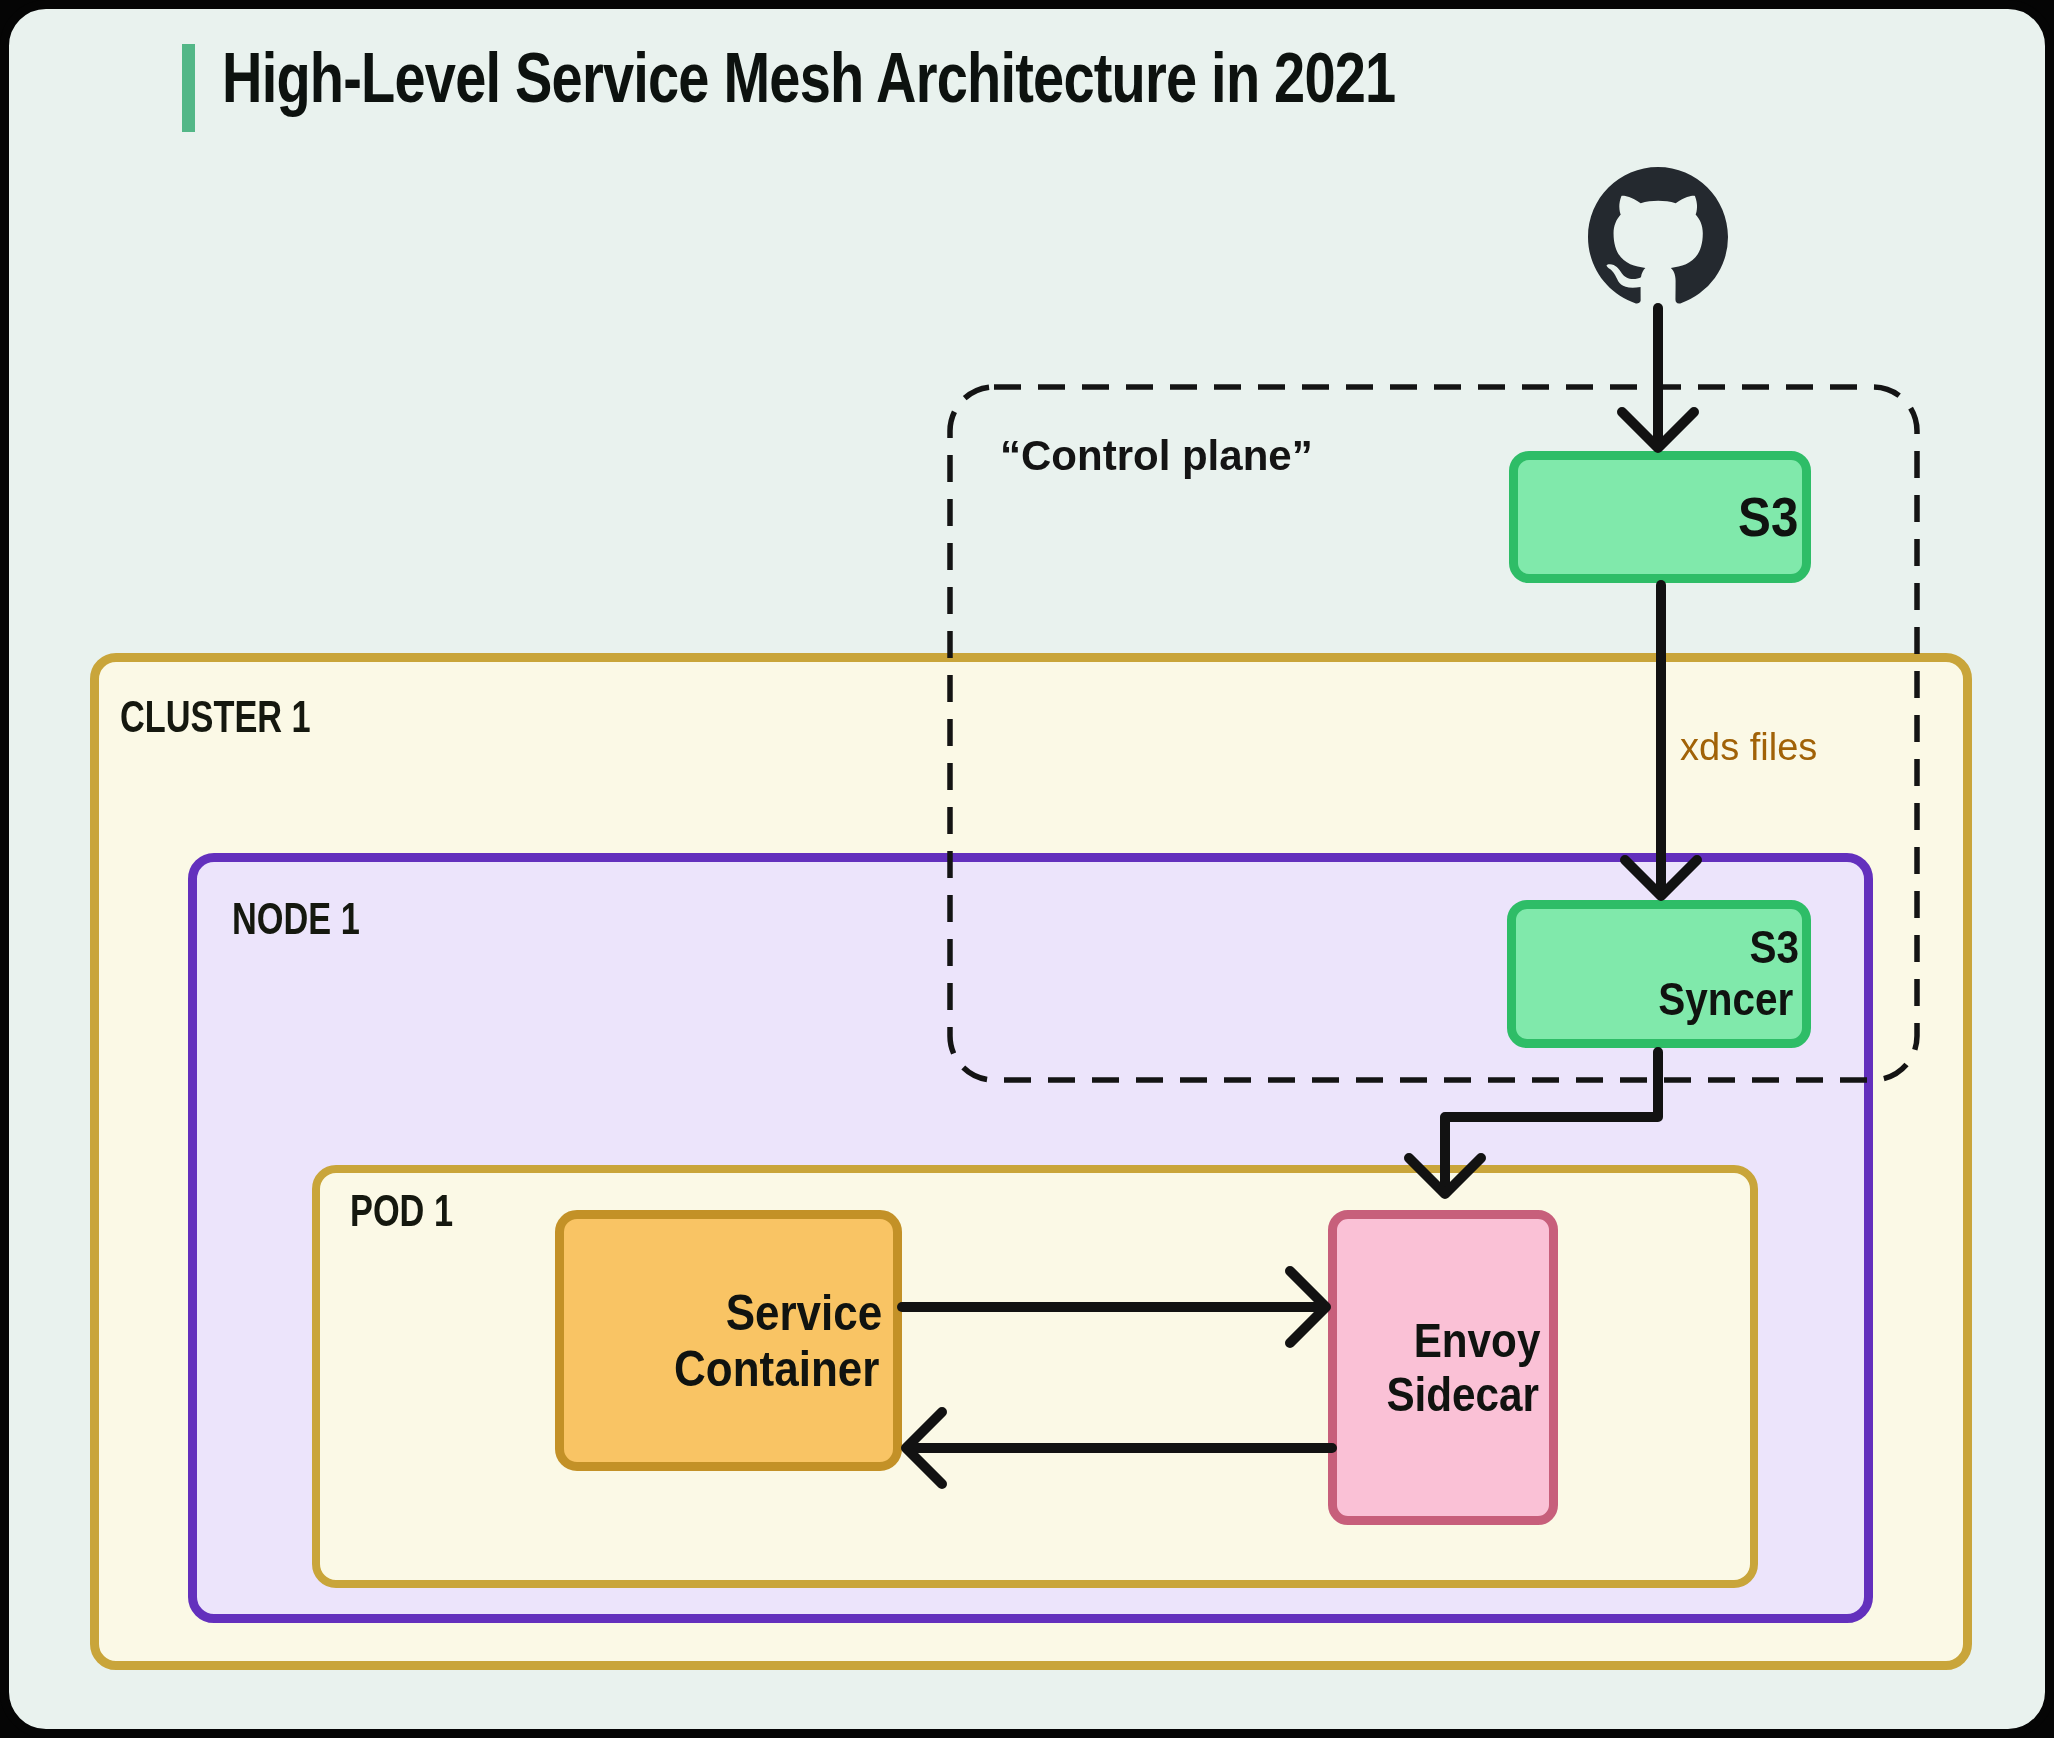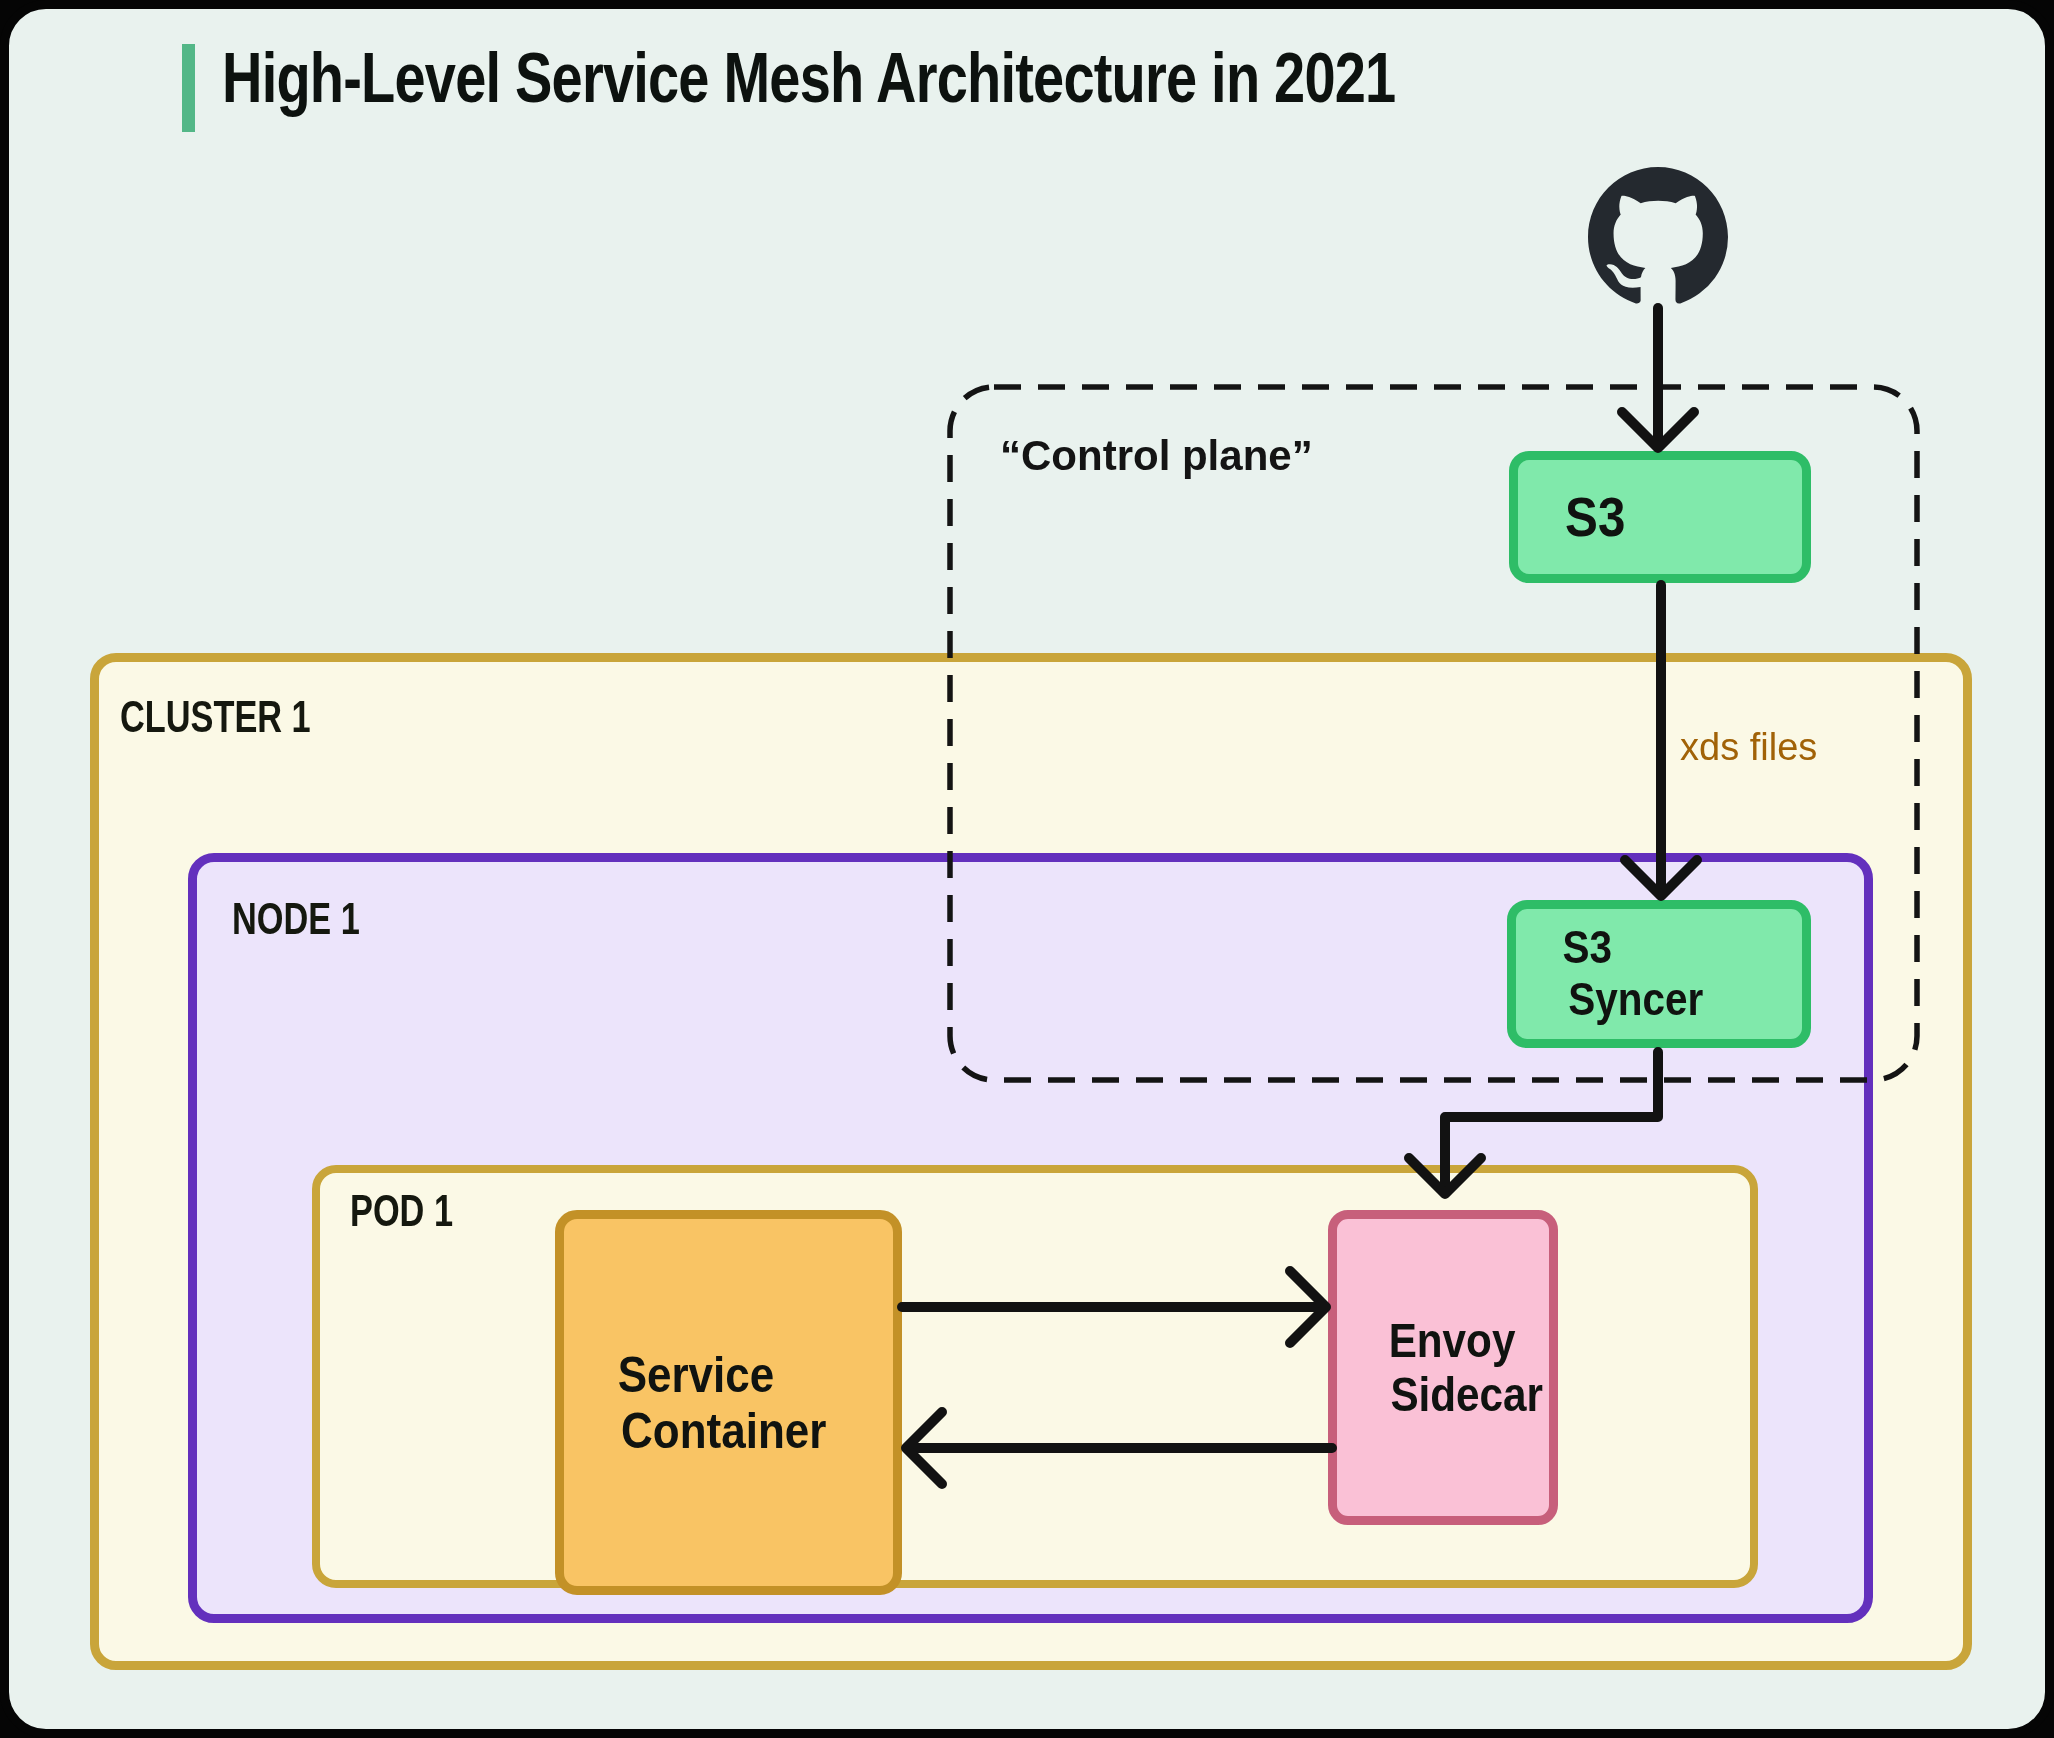--- a/index.html
+++ b/index.html
@@ -17,26 +17,26 @@
   #cluster{left:90px;top:653px;width:1882px;height:1017px;background:#fbf9e6;border:9px solid #c9a53a;}
   #node{left:188px;top:853px;width:1685px;height:770px;background:#ece4fb;border:9px solid #6330bd;}
   #pod{left:312px;top:1165px;width:1446px;height:423px;background:#fbf9e6;border:8px solid #c9a53a;border-radius:24px;}
   .zlabel{font-size:44px;font-weight:700;letter-spacing:0;white-space:nowrap;
           transform:scaleX(.78);transform-origin:left top;color:#15180f;}
   #cluster-label{left:120px;top:692px;}
   #node-label{left:232px;top:894px;}
   #pod-label{left:350px;top:1186px;}
 
   
-  .sbox{box-sizing:border-box;display:flex;flex-direction:column;align-items:flex-start;justify-content:center;
+  .sbox{box-sizing:border-box;display:flex;flex-direction:column;align-items:flex-end;justify-content:center;
         text-align:center;font-weight:700;line-height:1.12;padding-left:43px;}
   .sbox .ln{transform:scaleX(.88);transform-origin:center;white-space:nowrap;}
   #s3-box{left:1509px;top:451px;width:302px;height:132px;background:#80e9ab;border:9px solid #2ebd67;border-radius:20px;font-size:56px;}
   #s3-syncer-box{left:1507px;top:900px;width:304px;height:148px;background:#80e9ab;border:9px solid #2ebd67;border-radius:20px;font-size:46px;}
-  #service-container-box{left:555px;top:1210px;width:347px;height:385px;background:#f9c464;border:9px solid #c39127;border-radius:22px;font-size:50px;}
+  #service-container-box{left:555px;top:1210px;width:347px;height:261px;background:#f9c464;border:9px solid #c39127;border-radius:22px;font-size:50px;}
   #envoy-sidecar-box{left:1328px;top:1200px;width:230px;height:315px;background:#fac1d6;border:9px solid #c75f7b;border-radius:20px;font-size:48px;margin-top:10px;}
 
   
   #control-plane-label{left:1000px;top:432px;font-size:42px;color:#141414;font-weight:bold;}
   #xds-files-label{left:1680px;top:726px;font-size:38px;color:#a16207;}
 
   
   #overlay{left:0;top:0;width:2054px;height:1738px;pointer-events:none;z-index:50;}
   #github-icon-wrap{left:1588px;top:167px;width:140px;height:140px;}
 </style>

